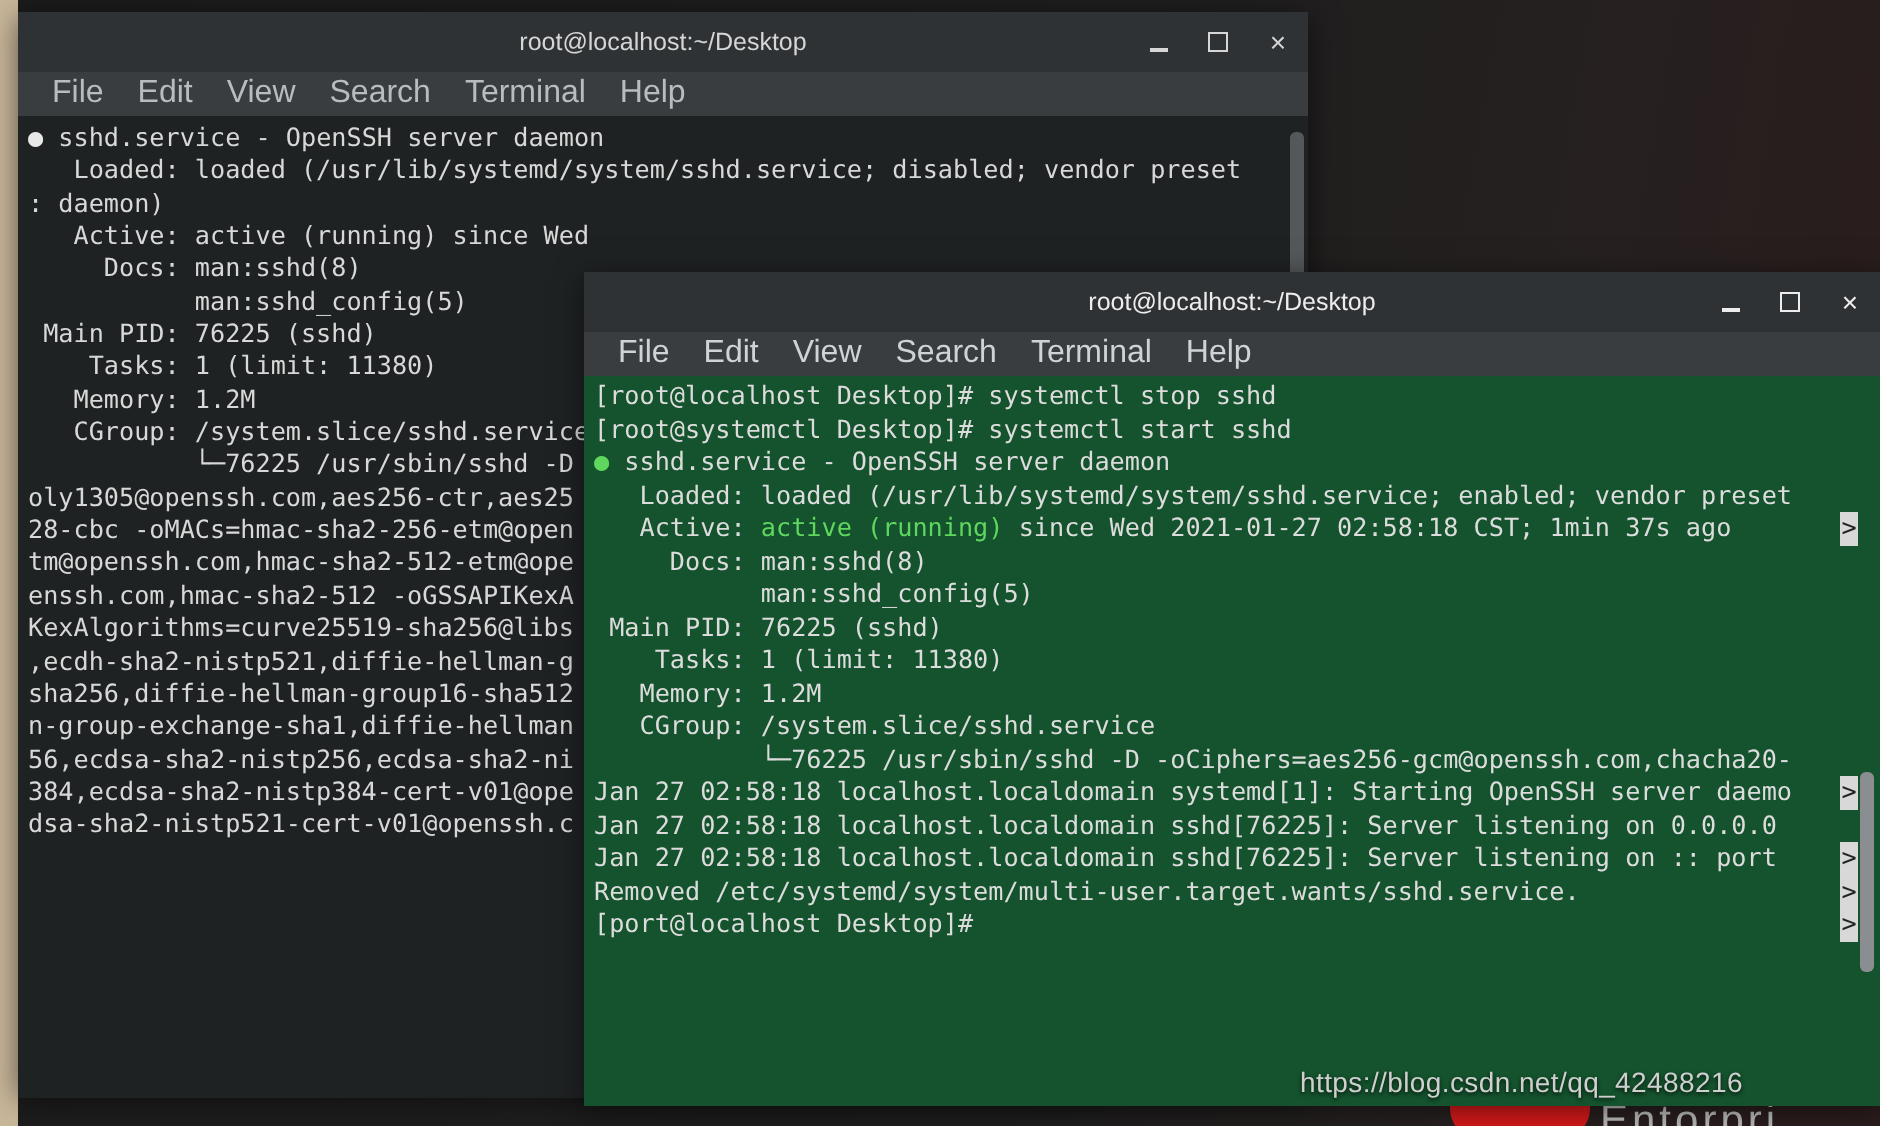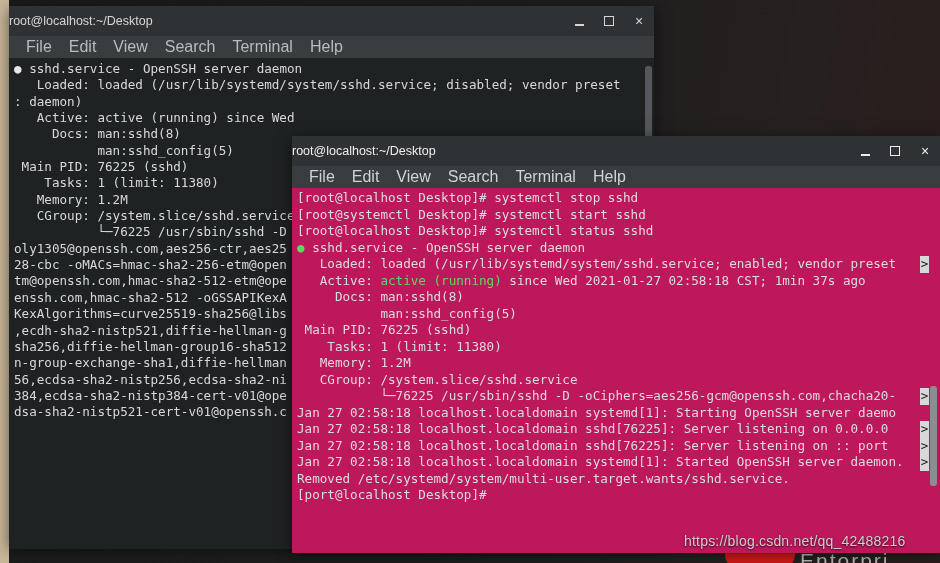--- a/index.html
+++ b/index.html
@@ -17,21 +17,21 @@
 
   
   #red-swoosh{position:absolute;left:725px;top:551px;width:70px;height:26px;
     background:#d31919;border-radius:0 0 40px 40px / 0 0 26px 26px;}
   #logo-text{position:absolute;left:800px;top:549px;color:#b9b9b9;
     font-family:"Liberation Sans",sans-serif;font-size:21px;letter-spacing:2px;white-space:nowrap;}
 
   
   .window{position:absolute;box-shadow:0 3px 14px rgba(0,0,0,.55);}
   .titlebar{height:30px;display:flex;align-items:center;position:relative;}
-  .titlebar .title{flex:1;font-family:"Liberation Sans",sans-serif;
+  .titlebar .title{flex:1;text-align:center;font-family:"Liberation Sans",sans-serif;
     font-size:12.5px;}
   .winbtns{position:absolute;right:8px;top:0;height:30px;display:flex;align-items:center;gap:16px;}
   .winbtn{width:14px;height:14px;display:flex;align-items:center;justify-content:center;
     font-family:"Liberation Sans",sans-serif;font-size:13px;line-height:1;}
   .wb-min::before{content:"";display:block;width:9px;height:1.5px;background:currentColor;
     margin-top:8px;}
   .wb-max::before{content:"";display:block;width:8px;height:8px;border:1.6px solid currentColor;}
   .wb-close{font-size:14px;}
 
   .menubar{height:22px;display:flex;align-items:center;padding-left:10px;gap:3px;
@@ -48,36 +48,36 @@
   #win-back .term{background:#1f2223;color:#d8d8d8;height:488px;
     font-size:12.6px;line-height:16.35px;padding:3px 0 0 2px;}
   #win-back .term .line{padding-left:3px;}
   #back-scrollbar{position:absolute;right:2px;top:60px;width:7px;height:195px;
     background:#55585a;border-radius:3px;}
 
   
   #win-front{left:292px;top:136px;width:648px;height:415px;}
   #win-front .titlebar{background:#2f3234;color:#ededed;}
   #win-front .menubar{background:#3a3d3f;color:#cfd3d5;}
-  #win-front .term{background:#be185d;color:#dcdcdc;height:363px;
+  #win-front .term{background:#14532d;color:#dcdcdc;height:363px;
     font-size:12.6px;line-height:16.5px;padding:2px 0 0 2px;}
   #win-front .term .line{padding-left:3px;}
   #front-scrollbar{position:absolute;right:3px;top:250px;width:7px;height:100px;
     background:#8b8e90;border-radius:3px;}
   .bold-green{color:#5fd75f;font-weight:normal;}
   .dot{color:#e8e8e8;}
   .dot-green{color:#5fd75f;}
 
   
   .trunc{position:absolute;right:11px;background:#d8d8d8;color:#1f2223;
     font-family:"DejaVu Sans Mono",monospace;font-size:12.6px;line-height:16.5px;
     width:9px;text-align:center;}
 
   
-  #watermark{position:absolute;left:684px;top:533px;color:#cfcfcf;
+  #watermark{position:absolute;left:650px;top:533px;color:#cfcfcf;
     font-family:"Liberation Sans",sans-serif;font-size:14px;letter-spacing:.2px;
     text-shadow:0 1px 2px rgba(0,0,0,.8);white-space:nowrap;}
 </style>
 </head>
 <body>
 
 <div id="desktop">
   <div id="desktop-grad"></div>
   <div id="desktop-left-strip"></div>
   <div id="red-swoosh"></div>
@@ -148,41 +148,39 @@
     <span>Edit</span>
     <span>View</span>
     <span>Search</span>
     <span>Terminal</span>
     <span>Help</span>
   </div>
 
   <div class="term" id="front-term">
       <div class="line">[root@localhost Desktop]# systemctl stop sshd</div>
       <div class="line">[root@systemctl Desktop]# systemctl start sshd</div>
-      <div class="line">[root@localhost Desktop]# systemctl status sshd</div>
       <div class="line"><span class="dot-green">●</span> sshd.service - OpenSSH server daemon</div>
       <div class="line">   Loaded: loaded (/usr/lib/systemd/system/sshd.service; enabled; vendor preset</div>
       <div class="trunc" style="top: 68px;">&gt;</div>
       <div class="line">   Active: <span class="bold-green">active (running)</span> since Wed 2021-01-27 02:58:18 CST; 1min 37s ago</div>
       <div class="line">     Docs: man:sshd(8)</div>
       <div class="line">           man:sshd_config(5)</div>
       <div class="line"> Main PID: 76225 (sshd)</div>
       <div class="line">    Tasks: 1 (limit: 11380)</div>
       <div class="line">   Memory: 1.2M</div>
       <div class="line">   CGroup: /system.slice/sshd.service</div>
       <div class="line">           └─76225 /usr/sbin/sshd -D -oCiphers=aes256-gcm@openssh.com,chacha20-</div>
       <div class="trunc" style="top: 200px;">&gt;</div>
       <div class="line"></div>
       <div class="line">Jan 27 02:58:18 localhost.localdomain systemd[1]: Starting OpenSSH server daemo</div>
       <div class="trunc" style="top: 233px;">&gt;</div>
       <div class="line">Jan 27 02:58:18 localhost.localdomain sshd[76225]: Server listening on 0.0.0.0 </div>
       <div class="trunc" style="top: 249.5px;">&gt;</div>
       <div class="line">Jan 27 02:58:18 localhost.localdomain sshd[76225]: Server listening on :: port </div>
       <div class="trunc" style="top: 266px;">&gt;</div>
-      <div class="line">Jan 27 02:58:18 localhost.localdomain systemd[1]: Started OpenSSH server daemon.</div>
       <div class="line"></div>
       <div class="line">Removed /etc/systemd/system/multi-user.target.wants/sshd.service.</div>
       <div class="line">[port@localhost Desktop]#</div>
     </div>
   <div id="front-scrollbar"></div>
 </div>
 
 <div id="watermark">https://blog.csdn.net/qq_42488216</div>
 
 </body></html>

